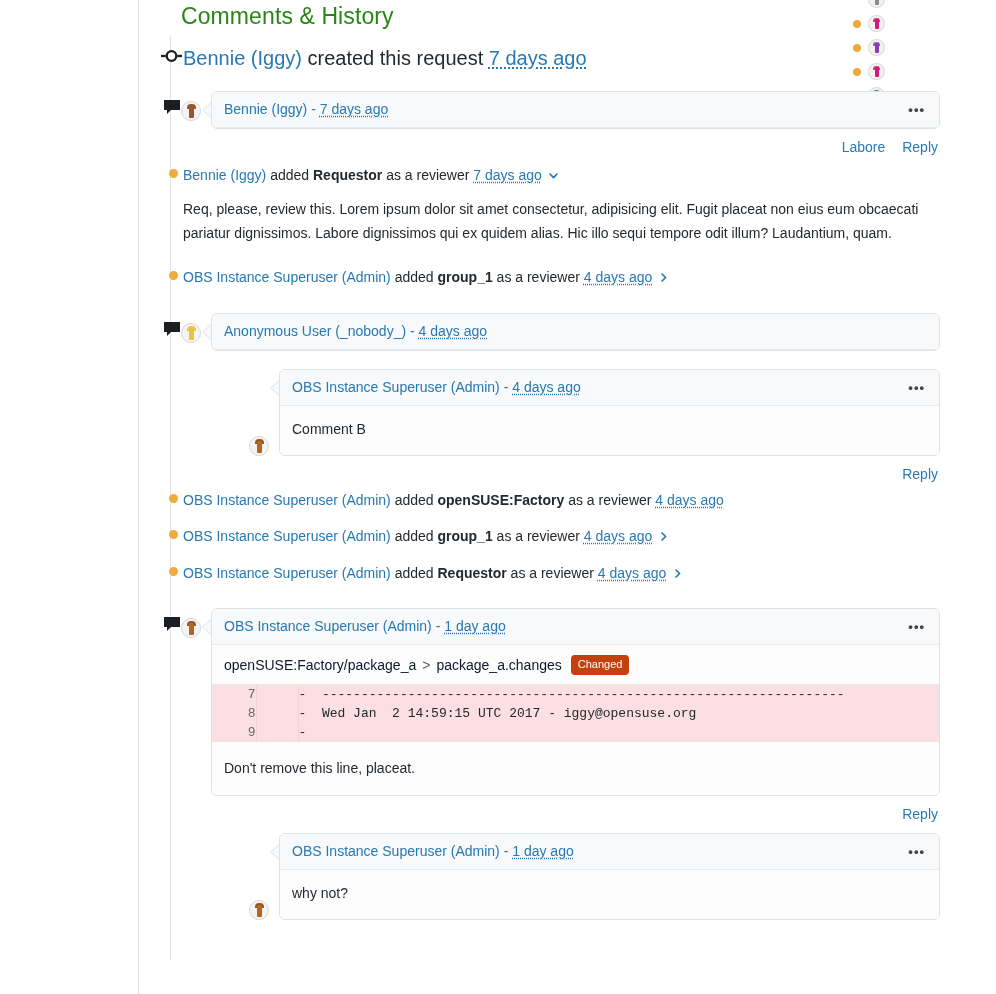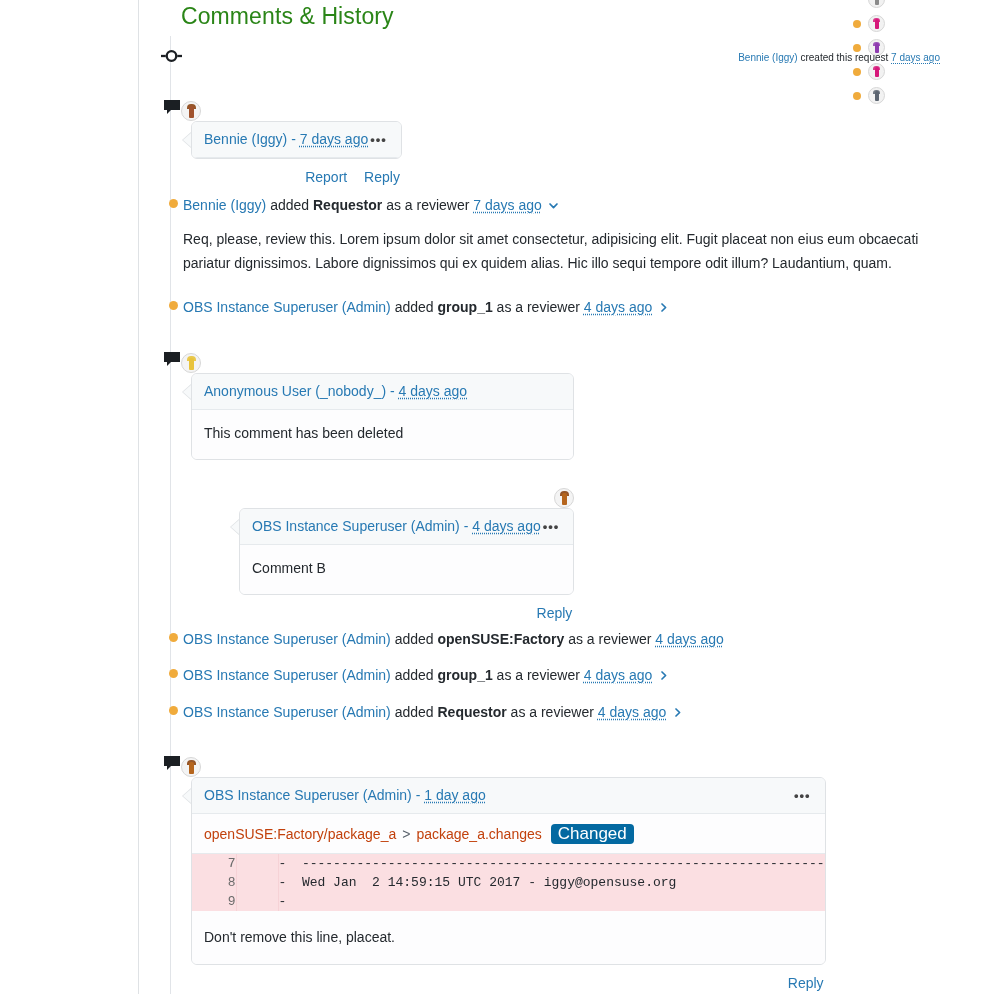--- a/index.html
+++ b/index.html
@@ -86,32 +86,31 @@
   a.tlink { text-decoration: underline; text-decoration-style: dotted;
             text-underline-offset: 2px; }
   .bold-name { font-weight: 700; color: #24292e; }
   .chev {
     display: inline-block; width: 13px; height: 13px; position: relative;
     top: 2px; margin-left: 5px;
   }
   .chev svg { display: block; }
 
   .commit-row {
-    position: relative; font-size: 10px; line-height: 20px;
+    position: relative; font-size: 20px; line-height: 20px;
     padding-left: 2px;
-    text-align: right;
   }
 
   .event-desc {
     font-size: 14px; line-height: 24px; color: #24292e;
     padding: 12px 2px 0 2px; max-width: 760px;
   }
 
   
-  .comment-wrap { position: relative; display: flex; align-items: flex-start; flex-direction: column; }
+  .comment-wrap { position: relative; display: flex; align-items: flex-start; }
   .comment-wrap.indent { margin-left: 38px; align-items: flex-end; }
 
   .avatar {
     width: 20px; height: 20px; border-radius: 50%;
     border: 1px solid #d7d7d7; background: #f4f4f4;
     position: relative; overflow: hidden; flex: none; margin-top: 10px;
   }
   .avatar i {
     position: absolute; left: 50%; top: 4px; width: 5px; height: 12px;
     margin-left: -2.5px; border-radius: 2px 2px 1px 1px;
@@ -156,25 +155,25 @@
     padding: 13px 12px 16px 12px; font-size: 14px; line-height: 20px;
     color: #24292e; background: #fdfdfe; min-height: 44px;
   }
 
   
   .diff-path {
     padding: 10px 12px 9px 12px; font-size: 14px; line-height: 19px;
     display: flex; align-items: center; gap: 6px;
     background: #fdfdfe; border-bottom: 1px solid #e6eaed;
   }
-  .diff-path a { color: #c2410c; text-decoration: none; }
+  .diff-path a { color: #0f172a; text-decoration: none; }
   .diff-path .sep { color: #57606a; }
   .badge {
-    background: #0369a1; color: #ffffff; border-radius: 4px;
-    font-size: 17px; line-height: 13px; padding: 3px 7px 4px 7px;
+    background: #c2410c; color: #ffffff; border-radius: 4px;
+    font-size: 11px; line-height: 13px; padding: 3px 7px 4px 7px;
     font-weight: 400; margin-left: 3px;
   }
   table.diff {
     width: 100%; border-collapse: collapse;
     font-family: "Liberation Mono", monospace; font-size: 13px;
   }
   table.diff td { padding: 0; height: 19px; vertical-align: middle; }
   td.ln {
     width: 44px; text-align: right; padding-right: 9px;
     background: #fbdfe2; color: #6b6b6b; user-select: none;
@@ -278,21 +277,21 @@
               <div class="card-head">
                 <div class="who">
                   <a class="user-link" href="#">Bennie (Iggy)</a>
                   <span>-</span>
                   <a class="tlink" href="#">7 days ago</a>
                 </div>
                 <div class="dots-btn">•••</div>
               </div>
             </div>
             <div class="actions">
-              <a href="#">Report</a>
+              <a href="#">Labore</a>
               <a href="#">Reply</a>
             </div>
           </div>
         </div>
       </div>
 
       <div class="tl-item" style="margin-top:10px;">
         <span class="marker" style="top:4px;">
           <span class="dot-o"></span>
         </span>
@@ -332,21 +331,20 @@
           </span>
           <div class="arrowbox">
             <div class="card">
               <div class="card-head">
                 <div class="who">
                   <a class="user-link" href="#">Anonymous User (_nobody_)</a>
                   <span>-</span>
                   <a class="tlink" href="#">4 days ago</a>
                 </div>
               </div>
-              <div class="card-body">This comment has been deleted</div>
             </div>
 
             <div class="comment-wrap indent" style="margin-top:18px;">
               <span class="avatar">
                 <b style="background:#8b4513"></b>
                   <i style="background:#b5651d"></i>
               </span>
               <div class="arrowbox">
                 <div class="card">
                   <div class="card-head">

